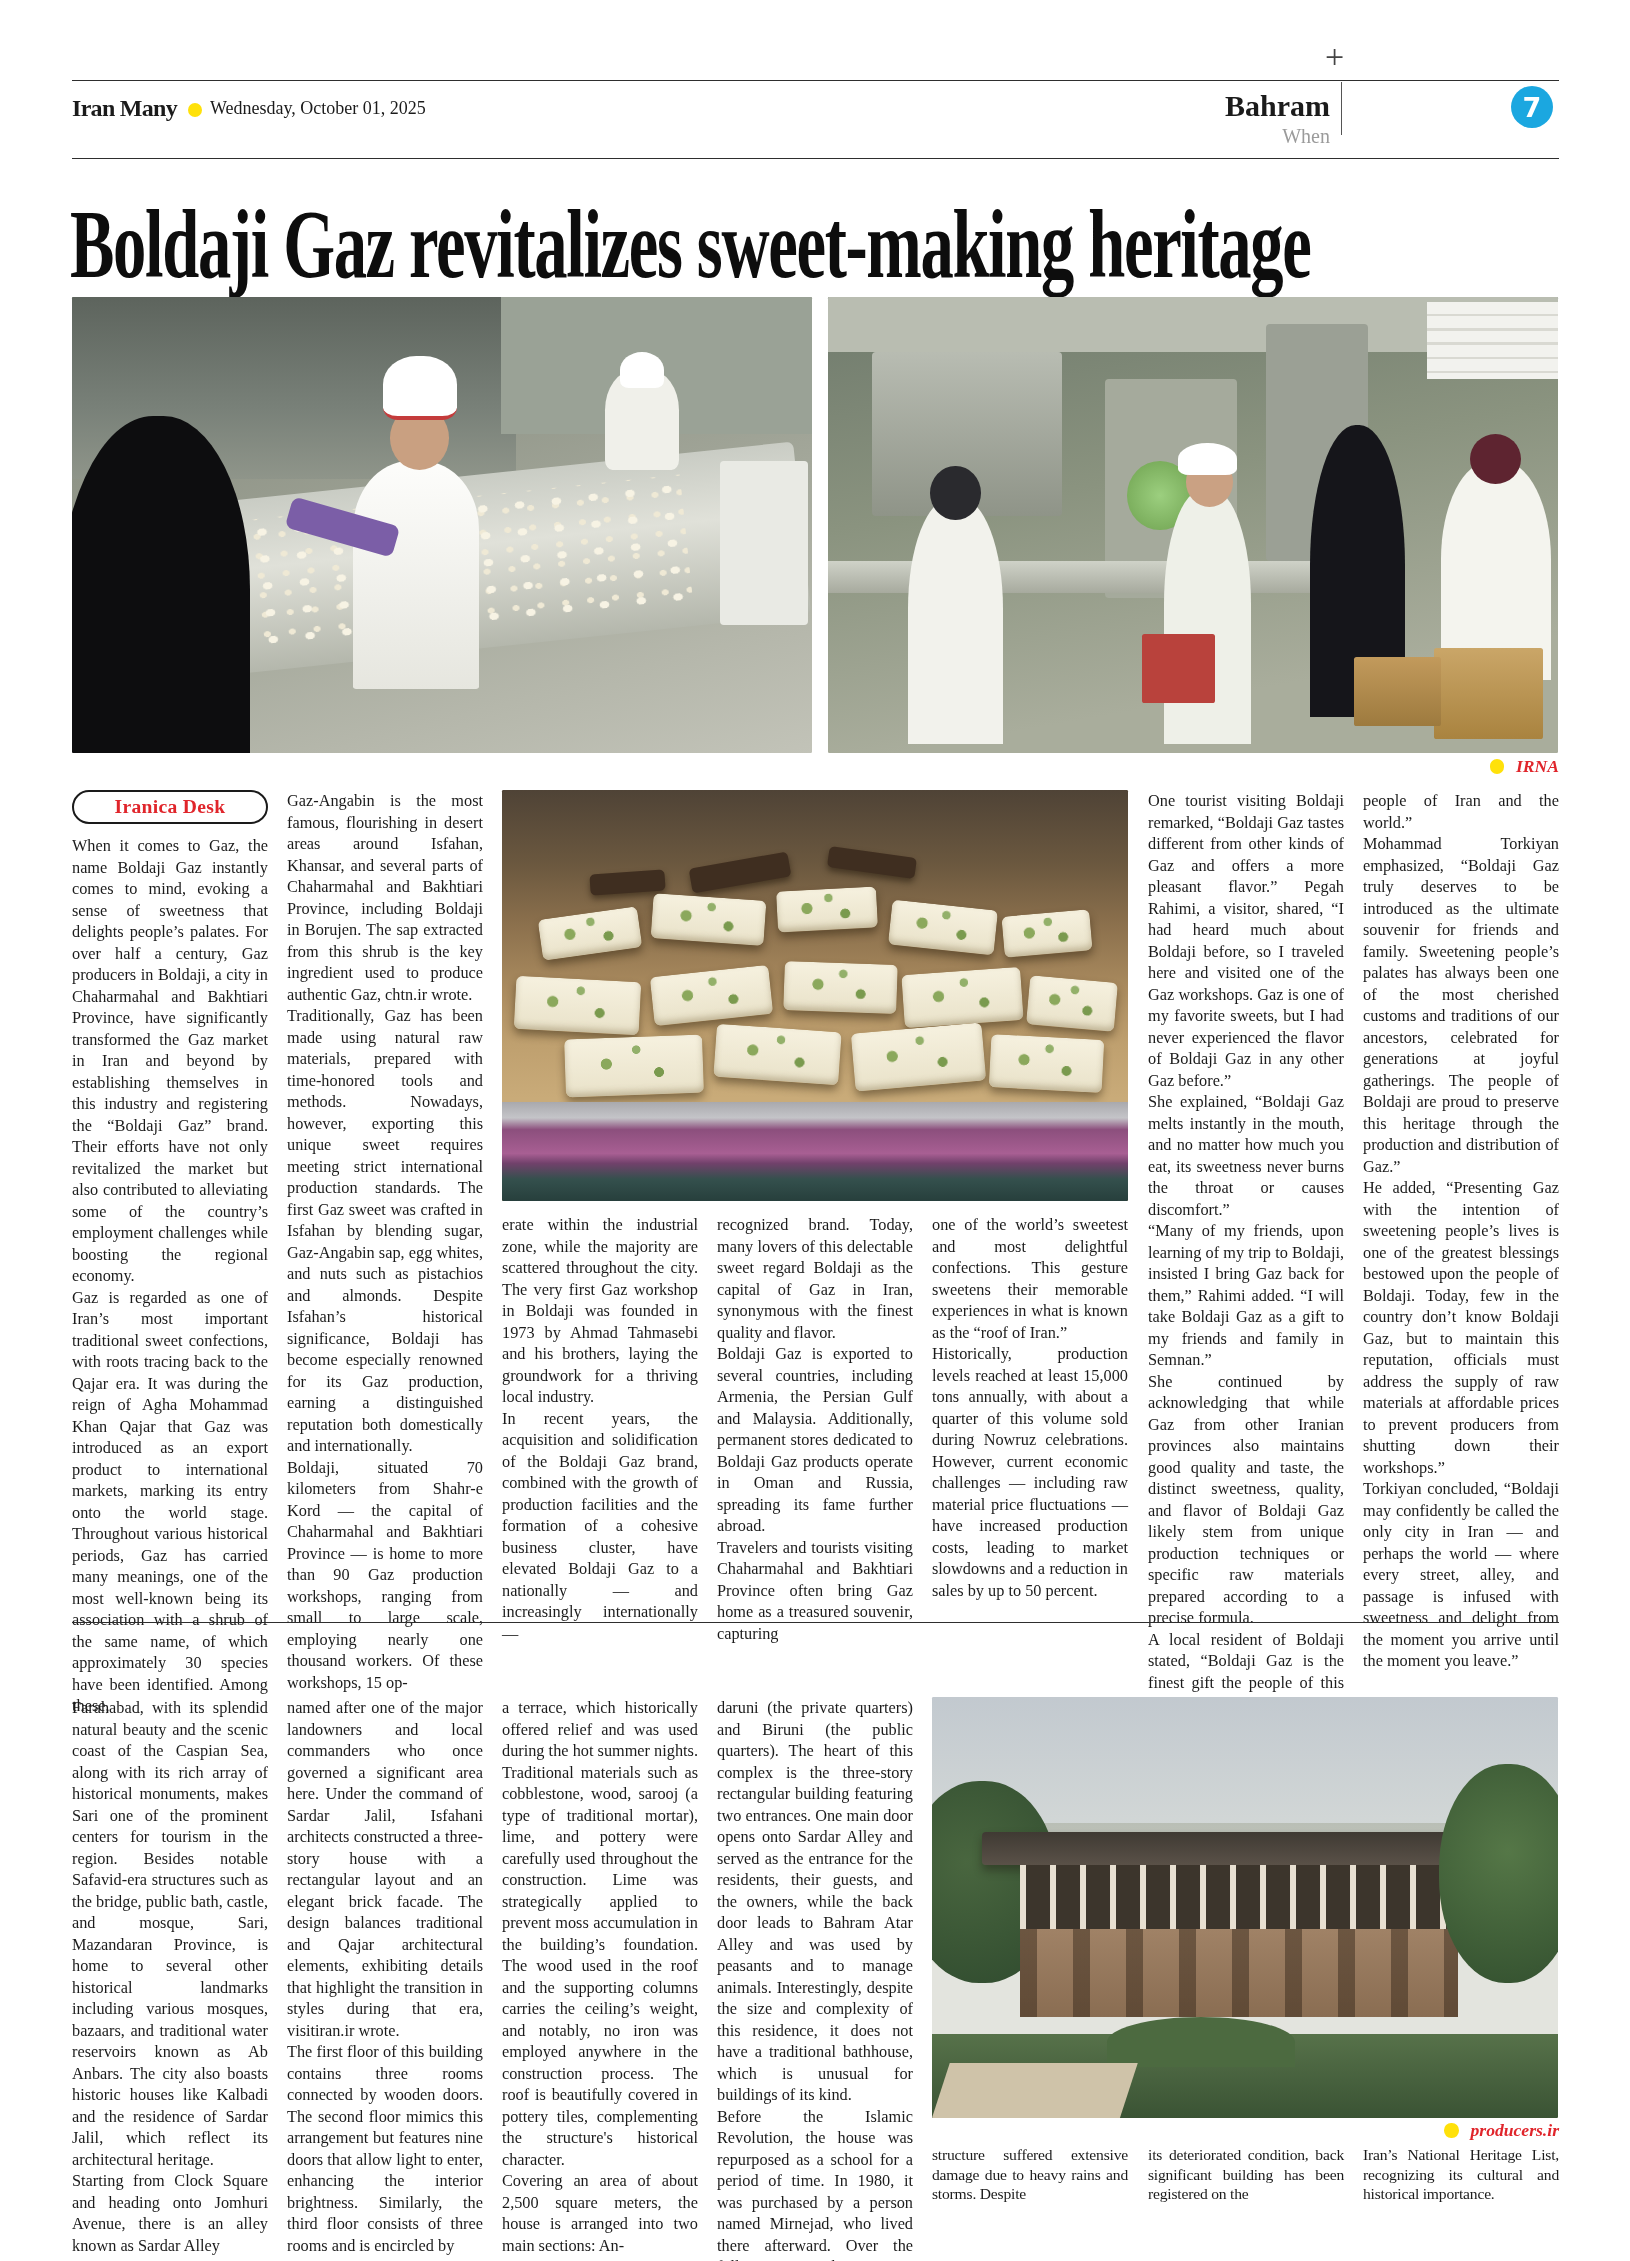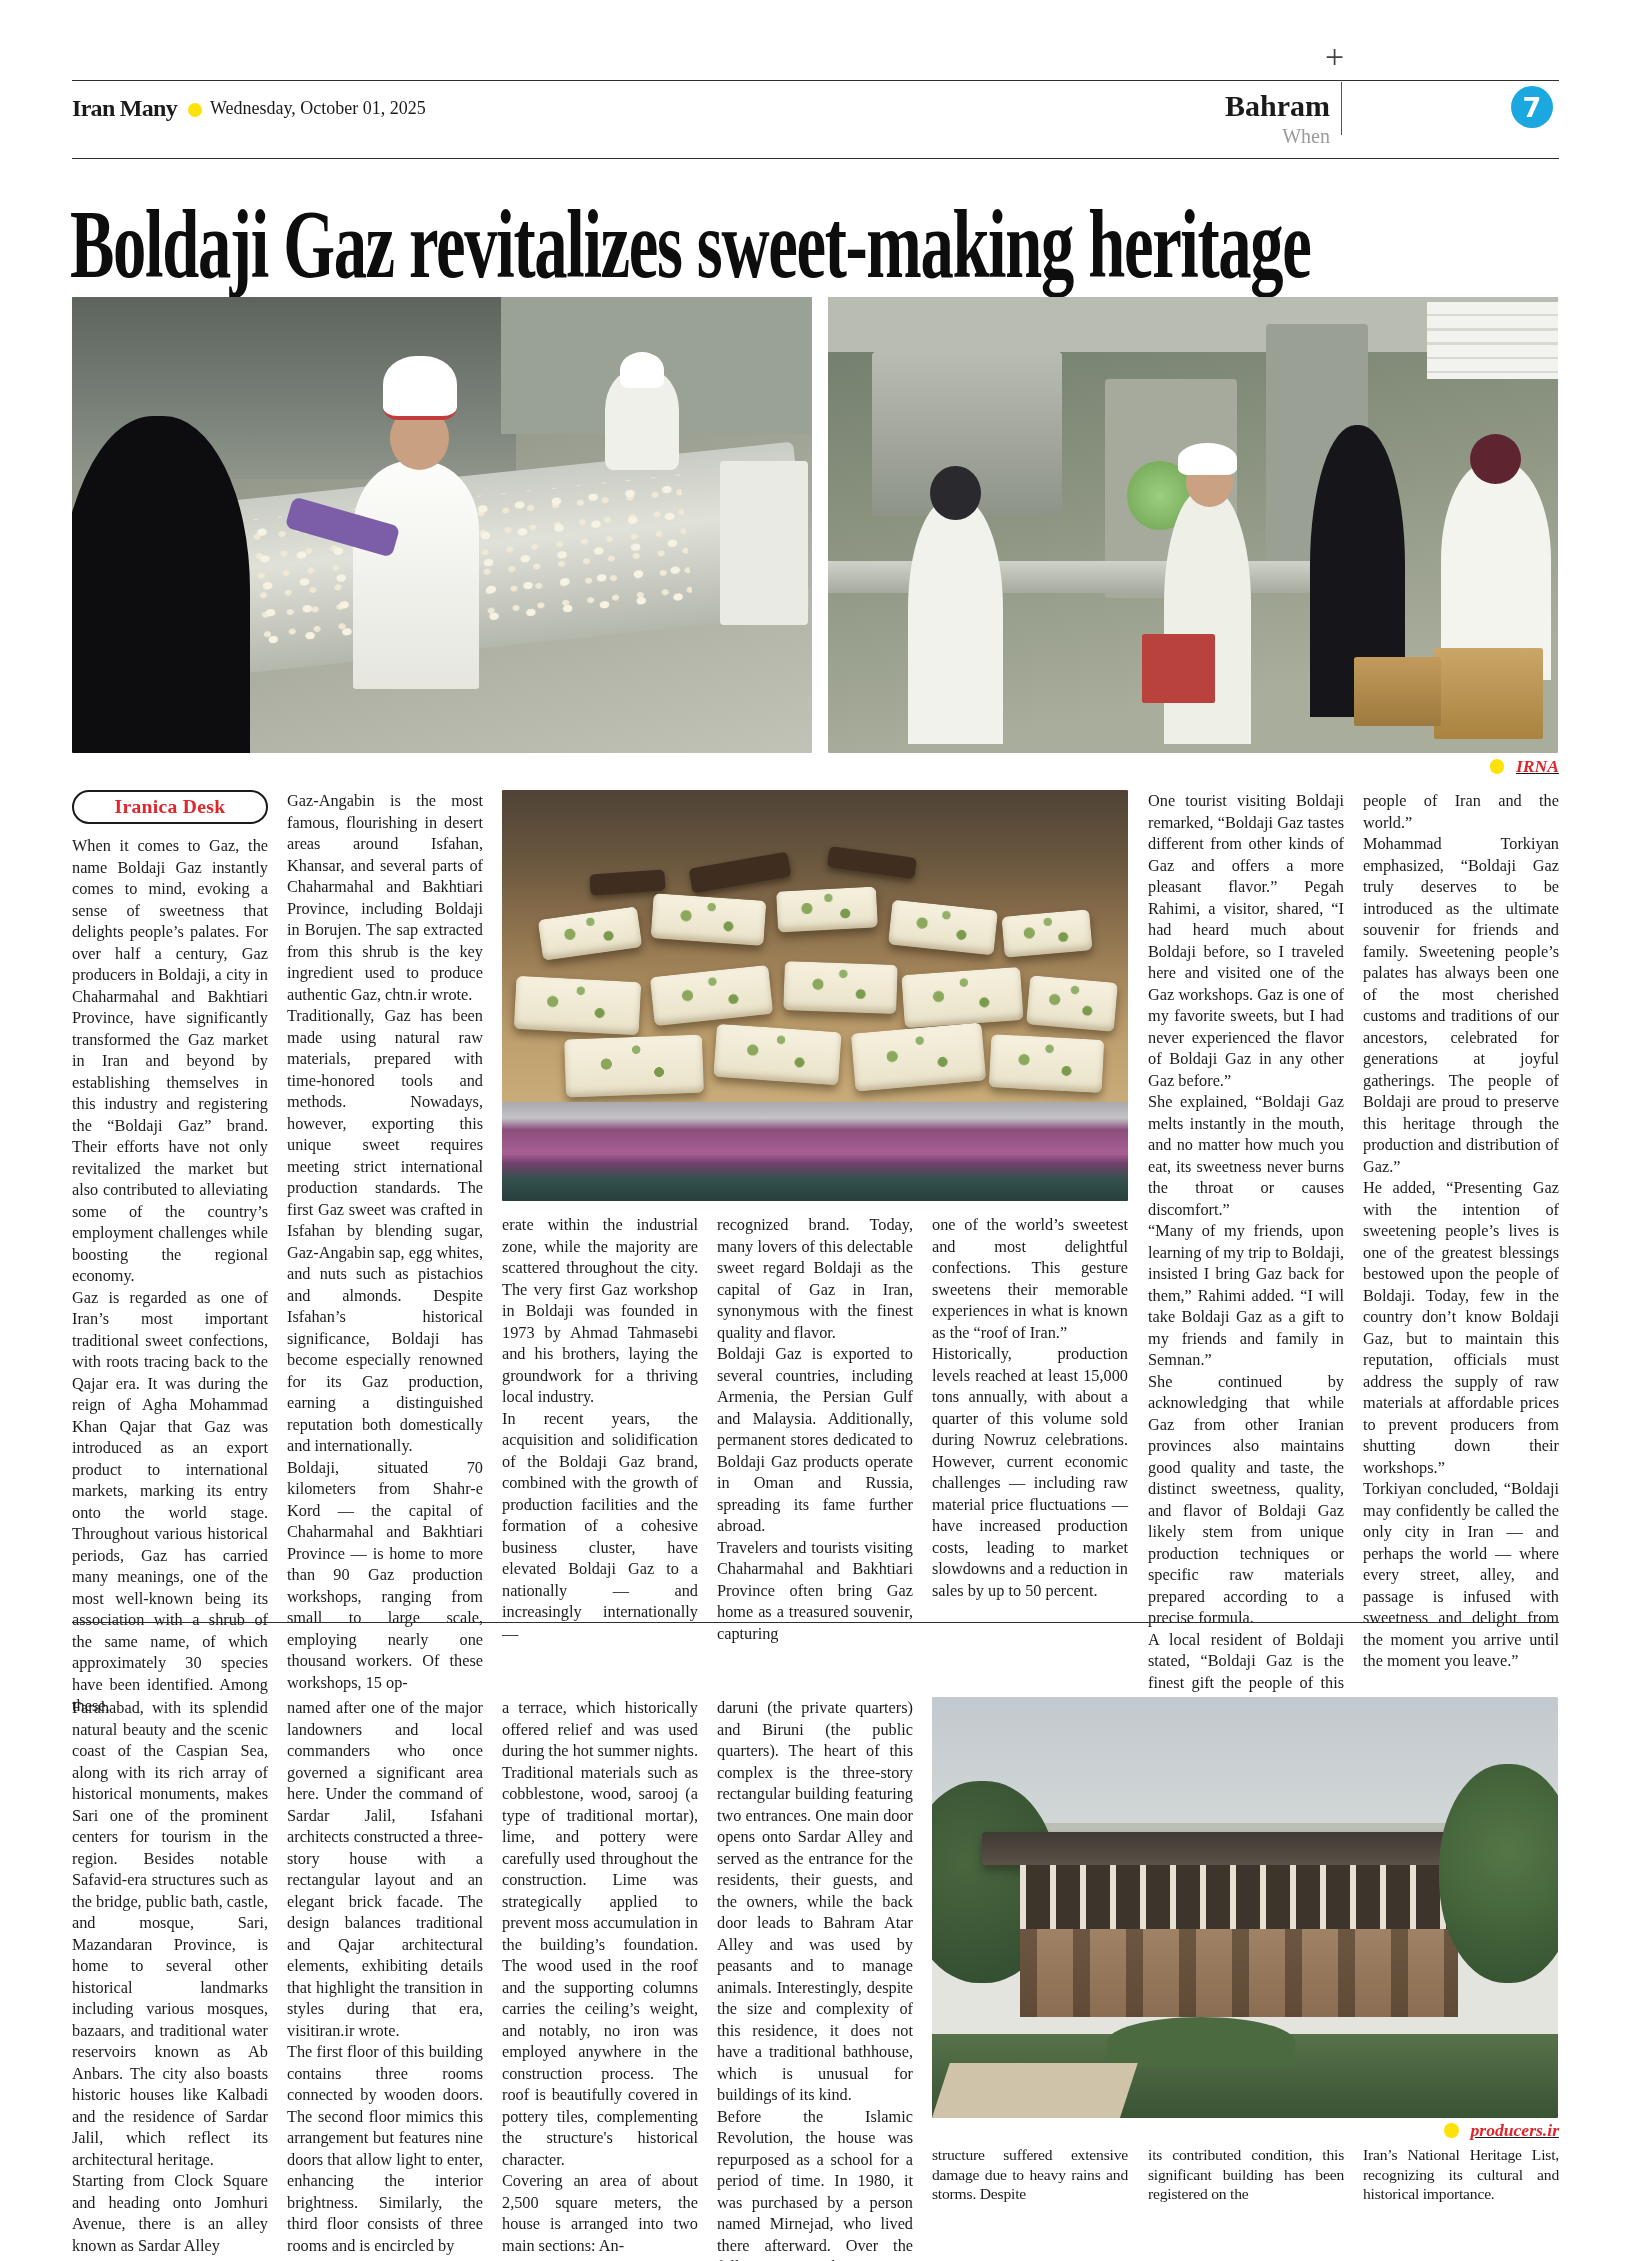--- a/index.html
+++ b/index.html
@@ -26,21 +26,21 @@
            white-space:nowrap;font-weight:700;font-size:68px;letter-spacing:-1.3px;color:#0d0d0d;}
   
   .col{position:absolute;width:196px;font-size:16.3px;line-height:21.5px;text-align:justify;
        white-space:pre-line;color:#1b1b1b;}
   .kicker{position:absolute;left:72px;top:790px;width:192px;height:30px;border:2px solid #1a1a1a;
           border-radius:18px;display:flex;align-items:center;justify-content:center;
           font-size:19.6px;font-weight:700;color:#e0252b;letter-spacing:0.3px;}
   .cont{position:absolute;width:196px;font-size:15.6px;line-height:19.6px;text-align:justify;
         letter-spacing:-0.2px;white-space:pre-line;}
   
-  .caption{position:absolute;width:196px;display:flex;align-items:center;justify-content:flex-end;gap:12px;text-decoration:underline;}
+  .caption{position:absolute;width:196px;display:flex;align-items:center;justify-content:flex-end;gap:12px;}
   .caption .cdot{width:14.3px;height:14.3px;border-radius:50%;background:#ffe10a;flex:0 0 auto;}
   .caption .ctext{font-size:17.6px;font-weight:700;font-style:italic;color:#e0252b;}
   
   .photo{position:absolute;overflow:hidden;border-radius:1.3px;}
   .photo *{position:absolute;}
   
   .p1{background:linear-gradient(165deg,#7c8276 0%,#8d9285 25%,#a3a79a 55%,#b5b7ab 80%,#c2c3b8 100%);}
   .p1-hood{left:0;top:0;width:60%;height:40%;background:linear-gradient(180deg,#5d645d,#78randint 60%,#8f958a);
            background:linear-gradient(180deg,#5d645d,#788078 60%,#8f958a);}
   .p1-wall{right:0;top:0;width:42%;height:30%;background:#9aa296;}
@@ -238,17 +238,17 @@
     <div class="p4-bush2"></div>
     <div class="p4-path"></div>
   </div>
 
   <div class="caption" style="left:1363px;top:2120px;">
     <span class="cdot"></span>
     <span class="ctext">producers.ir</span>
   </div>
 
   <div class="cont" style="left:932px;top:2145px;">structure suffered extensive damage due to heavy rains and storms. Despite</div>
-  <div class="cont" style="left:1148px;top:2145px;">its contributed condition, this significant building has been registered on the</div>
+  <div class="cont" style="left:1148px;top:2145px;">its deteriorated condition, back significant building has been registered on the</div>
   <div class="cont" style="left:1363px;top:2145px;">Iran’s National Heritage List, recognizing its cultural and historical importance.</div>
 
 </div>
 
 
 </body></html>

